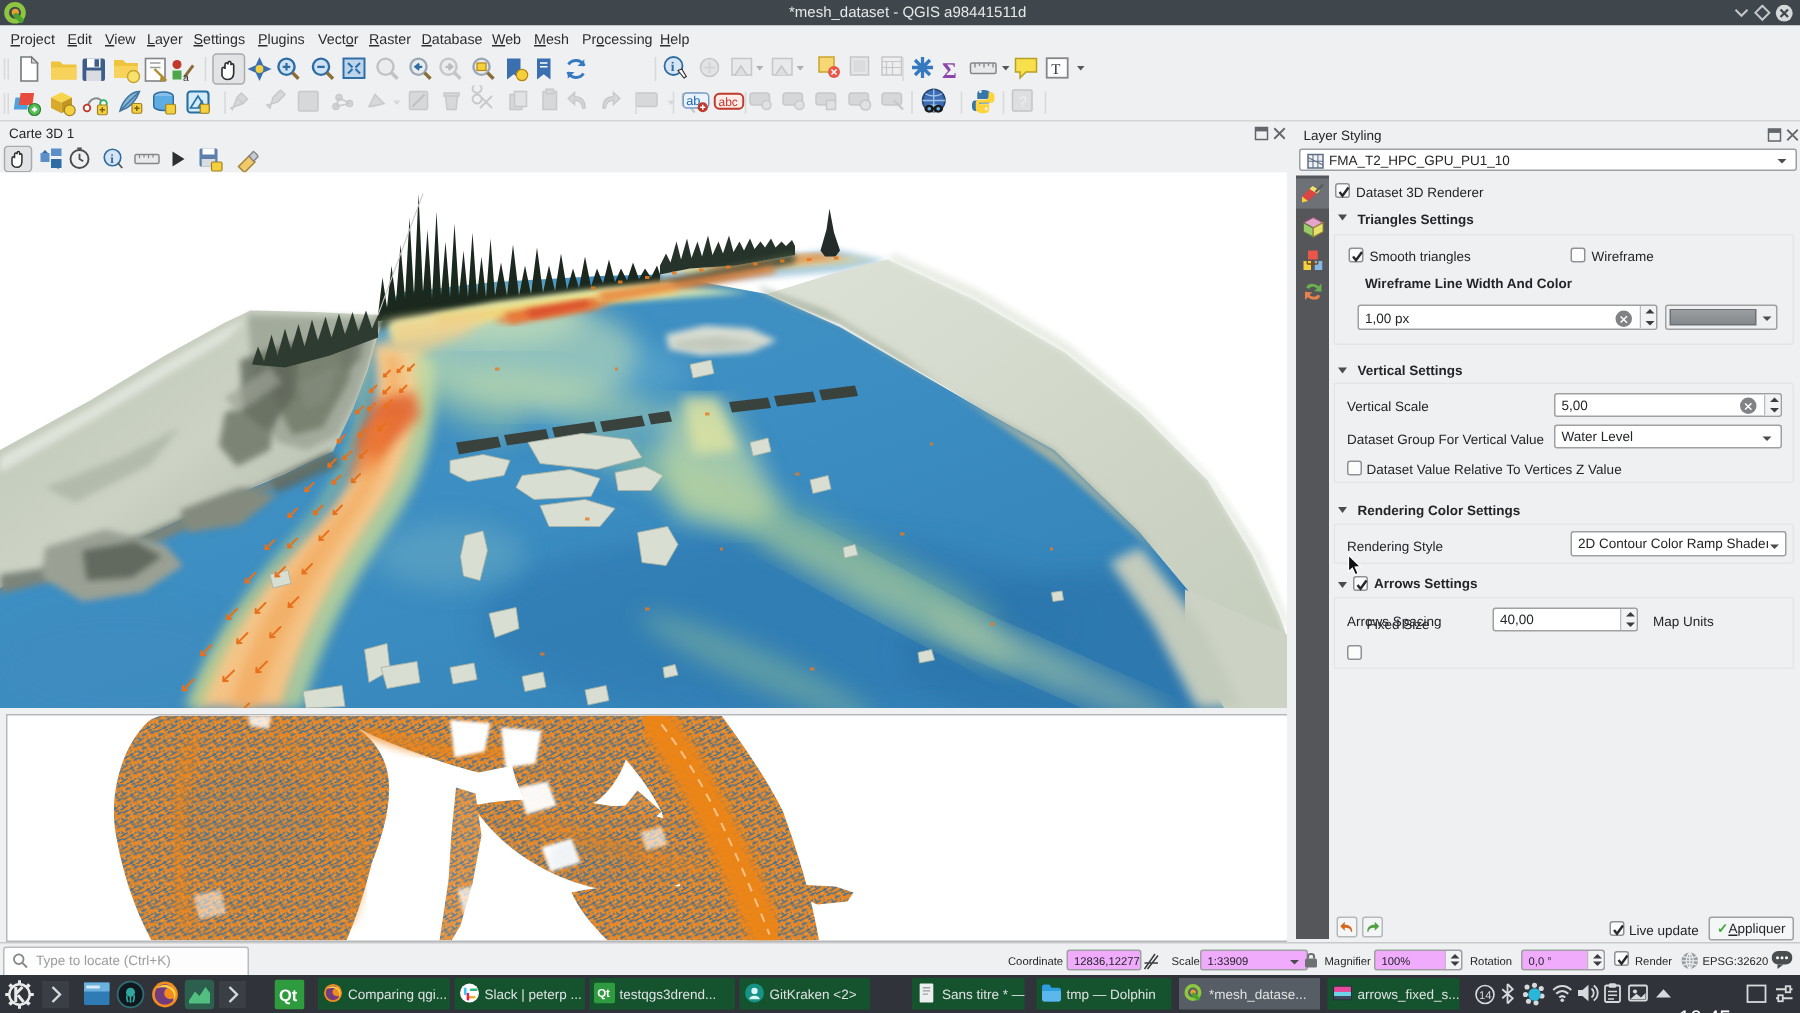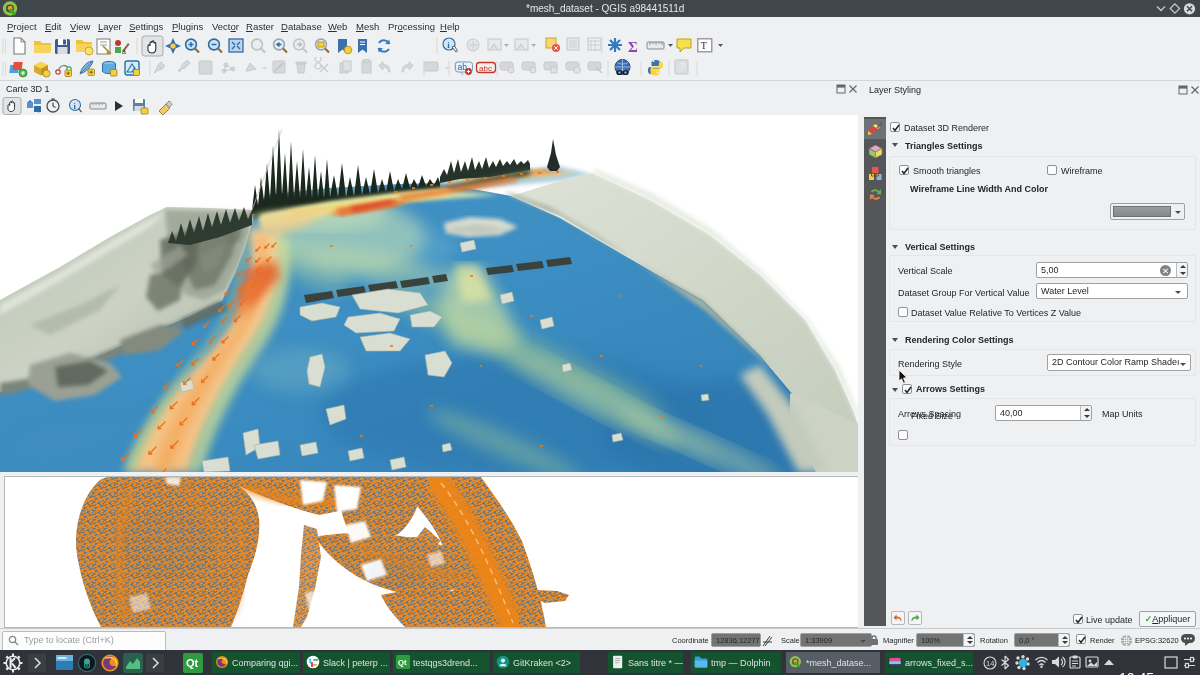--- a/index.html
+++ b/index.html
@@ -45,21 +45,21 @@
 .clrx:before { transform:rotate(45deg); } .clrx:after { transform:rotate(-45deg); }
 .cb { position:absolute; width:10px; height:10px; background:#fcfcfc; border:1px solid #8f9295; border-radius:2px; }
 .cb.c svg { position:absolute; left:0px; top:0px; }
 .tri { position:absolute; width:0; height:0; border-left:3.5px solid transparent; border-right:3.5px solid transparent; border-top:4.5px solid #4a4d50; }
 .caret { position:absolute; width:0; height:0; border-left:3px solid transparent; border-right:3px solid transparent; border-top:3.8px solid #4a4d50; }
 
 
 #statusbar { position:absolute; left:0; top:628px; width:1200px; height:22px; background:#eff0f1; border-top:1px solid #c9cacc; }
 #locator { position:absolute; left:2px; top:2px; width:164px; height:27px; background:#fdfdfd; border:1px solid #b9bbbd; border-radius:2px; color:#9a9da0; font-size:9px; }
 .sb { position:absolute; top:7px; font-size:7.5px; color:#232629; white-space:nowrap; }
-.sfield { position:absolute; top:4px; height:14px; background:#737373; border:1px solid #9ea0a2; border-radius:2px; font-size:7.5px; }
+.sfield { position:absolute; top:4px; height:14px; background:#f0abfc; border:1px solid #9ea0a2; border-radius:2px; font-size:7.5px; }
 .sfield .v { position:absolute; left:4px; top:2px; }
 
 
 #taskbar { position:absolute; left:0; top:650px; width:1200px; height:25px; background:#30343a; }
 .task { position:absolute; top:2px; height:21px; background:#14532d; color:#dfe2e4; font-size:9px; overflow:hidden; }
 .task .tt { position:absolute; left:20px; top:6px; white-space:nowrap; }
 .task .tico { position:absolute; left:3px; top:3px; width:14px; height:14px; }
 #clock { position:absolute; left:1119px; top:20px; color:#fff; font-size:14px; }
 </style>
 </head>
@@ -717,20 +717,28 @@
   </div>
   <div id="rsep"></div>
 
   <div id="styling">
     <span class="lbl" style="left:7px;top:3px">Layer Styling</span>
     <svg style="position:absolute;right:0px;top:3px" width="22" height="10" viewBox="0 0 22 10">
       <rect x="1" y="1" width="8" height="8" fill="none" stroke="#63666a" stroke-width="1"></rect>
       <rect x="1" y="1" width="8" height="2.6" fill="#63666a"></rect>
       <path d="M13.5 1.5 L20.5 8.5 M20.5 1.5 L13.5 8.5" stroke="#63666a" stroke-width="1.2"></path>
     </svg>
+    <div class="field" style="left:4px;top:17px;width:332px;height:15px">
+      <svg style="position:absolute;left:4px;top:2px" width="12" height="11" viewBox="0 0 12 11">
+        <rect x="1" y="1" width="10" height="9" fill="#eef0f4" stroke="#5f6d85" stroke-width="1"></rect>
+        <path d="M1 5.5 H11 M4.3 1 V10 M7.6 1 V10 M1 3 L11 8" stroke="#5f6d85" stroke-width="0.7"></path>
+      </svg>
+      <span class="v" style="left:19px;top:2px">FMA_T2_HPC_GPU_PU1_10</span>
+      <div class="caret" style="right:6px;top:6px"></div>
+    </div>
     <div style="position:absolute;left:27px;top:74px;width:307px;height:74px;border:1px solid #e3e5e7;border-radius:2px"></div>
     <div style="position:absolute;left:27px;top:173px;width:307px;height:67px;border:1px solid #e3e5e7;border-radius:2px"></div>
     <div style="position:absolute;left:27px;top:267px;width:307px;height:27px;border:1px solid #e3e5e7;border-radius:2px"></div>
     <div style="position:absolute;left:27px;top:316px;width:307px;height:48px;border:1px solid #e3e5e7;border-radius:2px"></div>
     <div id="stripe">
       <div style="position:absolute;left:0;top:2px;width:22px;height:20px;background:#6e7175"></div>
       <svg style="position:absolute;left:3px;top:5px" width="16" height="14" viewBox="0 0 16 14">
         <path d="M1 9 L8 2 L13 5 L5 12 Z" fill="#d44"></path>
           <path d="M5 12 L1 13 L1 9 Z" fill="#f4d03f"></path>
           <path d="M8 2 L13 5 L11 7 L6 4 Z" fill="#e8e86a"></path>
@@ -767,20 +775,28 @@
         <svg width="10" height="10" viewBox="0 0 10 10">
           <path d="M2 5 L4 7.5 L8 2" stroke="#26292c" stroke-width="1.6" fill="none"></path>
         </svg>
       </div>
     <div class="lbl" style="left:51px;top:84px">Smooth triangles</div>
     <div class="cb" style="left:185px;top:83px"></div>
     <div class="lbl" style="left:199px;top:84px">Wireframe</div>
 
     <div class="lbl b" style="left:48px;top:102px">Wireframe Line Width And Color</div>
 
+    <div class="field" style="left:43px;top:121px;width:200px;height:17px">
+      <span class="v" style="top:3px">1,00 px</span>
+      <div class="clrx" style="right:16px;top:3px"></div>
+      <div class="spin">
+          <i class="u"></i>
+          <i class="d"></i>
+        </div>
+    </div>
     <div style="position:absolute;left:248px;top:121px;width:75px;height:17px;border:1px solid #9ea0a2;border-radius:2px;background:#eff0f1">
       <div style="position:absolute;left:2px;top:2px;width:58px;height:11px;background:linear-gradient(#9a9da0,#86898c);border:1px solid #6e7174"></div>
       <div class="caret" style="right:3px;top:7px"></div>
     </div>
 
     <div class="tri" style="left:30px;top:163px"></div>
     <div class="lbl b" style="left:43px;top:160px">Vertical Settings</div>
 
     <div class="lbl" style="left:36px;top:184px">Vertical Scale</div>
     <div class="field" style="left:174px;top:180px;width:152px;height:16px">

